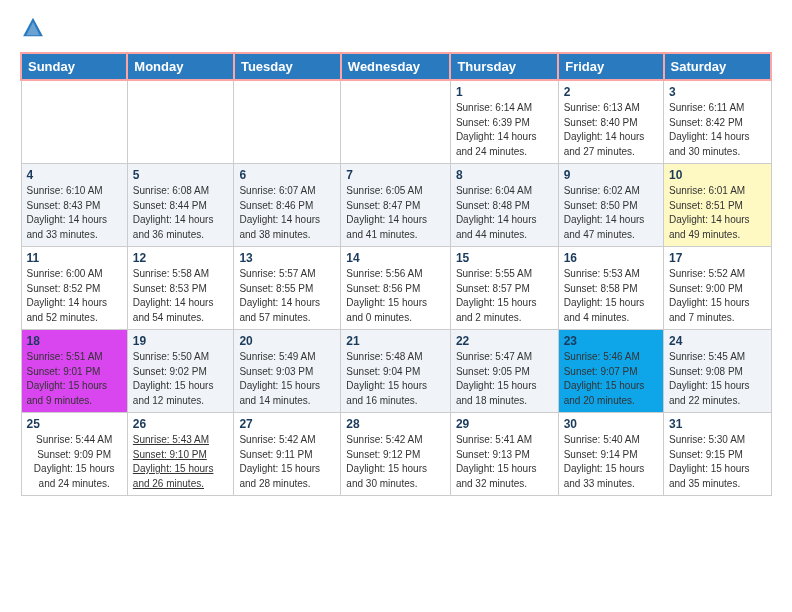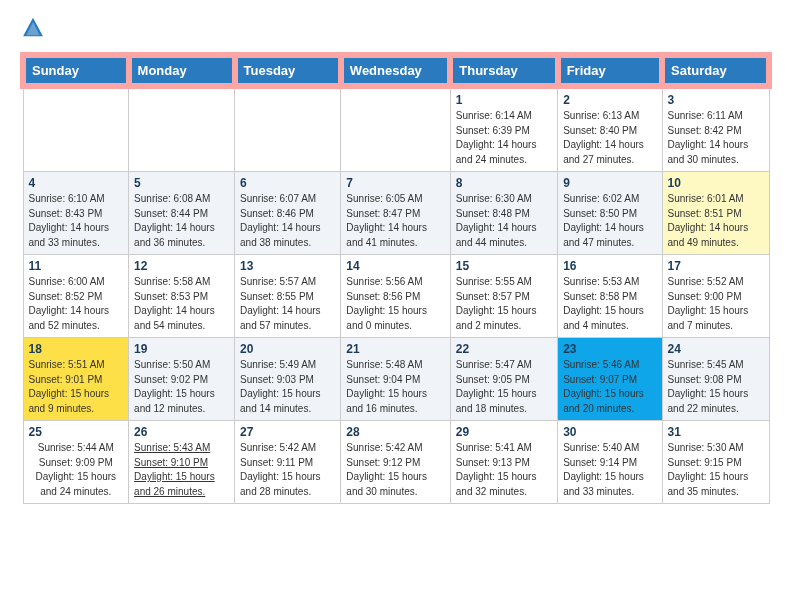--- a/index.html
+++ b/index.html
@@ -50,21 +50,21 @@
       border-collapse: collapse;
       border: 1px solid #ccc;
     }
     .calendar th {
       background: #2a7abf;
       color: #fff;
       font-size: 13px;
       font-weight: bold;
       text-align: left;
       padding: 5px 6px;
-      border: 6px solid #fca5a5;
+      border: 2px solid #fca5a5;
     }
     .calendar td {
       vertical-align: top;
       border: 1px solid #ccc;
       padding: 4px 5px;
       width: 113px;
       min-height: 80px;
       font-size: 10.5px;
       color: #333;
       background: #fff;
@@ -175,21 +175,21 @@
           </td>
           <td style="background: rgb(240, 244, 248);">
             <span class="day-num">7</span>
             <div class="day-info" style="white-space: pre-line;">Sunrise: 6:05 AM
 Sunset: 8:47 PM
 Daylight: 14 hours
 and 41 minutes.</div>
           </td>
           <td style="background: rgb(240, 244, 248);">
             <span class="day-num">8</span>
-            <div class="day-info" style="white-space: pre-line;">Sunrise: 6:30 AM
+            <div class="day-info" style="white-space: pre-line;">Sunrise: 6:04 AM
 Sunset: 8:48 PM
 Daylight: 14 hours
 and 44 minutes.</div>
           </td>
           <td style="background: rgb(240, 244, 248);">
             <span class="day-num">9</span>
             <div class="day-info" style="white-space: pre-line;">Sunrise: 6:02 AM
 Sunset: 8:50 PM
 Daylight: 14 hours
 and 47 minutes.</div>
@@ -247,21 +247,21 @@
           </td>
           <td>
             <span class="day-num">17</span>
             <div class="day-info" style="white-space: pre-line;">Sunrise: 5:52 AM
 Sunset: 9:00 PM
 Daylight: 15 hours
 and 7 minutes.</div>
           </td>
         </tr>
         <tr>
-          <td style="background: #fde047;">
+          <td style="background: #d946ef;">
             <span class="day-num">18</span>
             <div class="day-info" style="white-space: pre-line;">Sunrise: 5:51 AM
 Sunset: 9:01 PM
 Daylight: 15 hours
 and 9 minutes.</div>
           </td>
           <td style="background: rgb(240, 244, 248);">
             <span class="day-num">19</span>
             <div class="day-info" style="white-space: pre-line;">Sunrise: 5:50 AM
 Sunset: 9:02 PM

